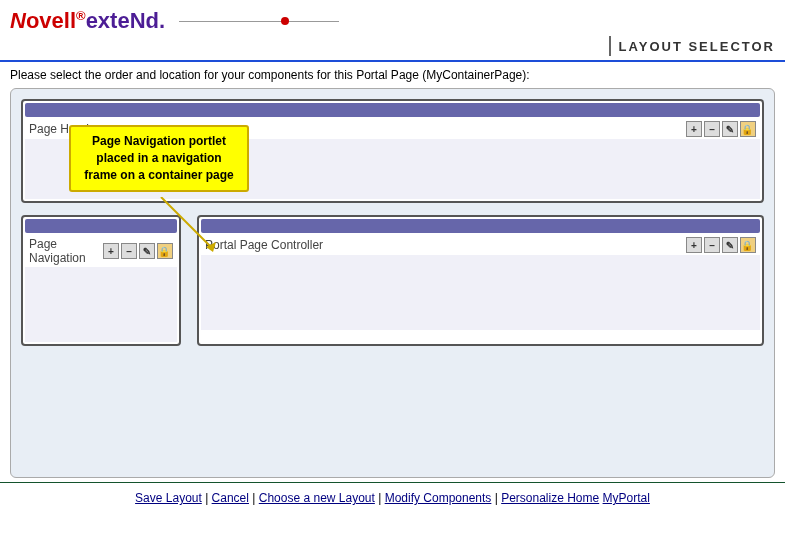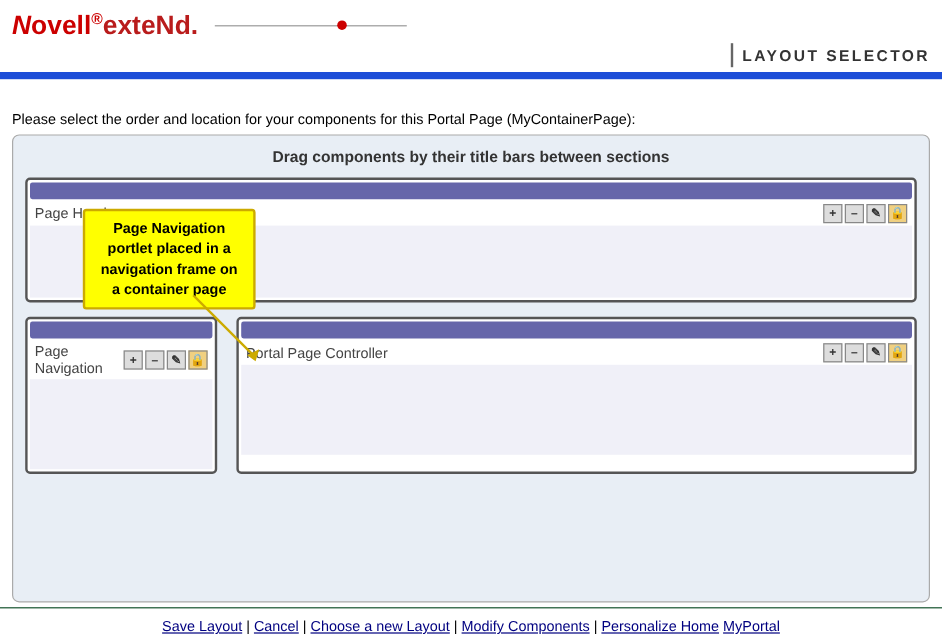--- a/index.html
+++ b/index.html
@@ -8,21 +8,21 @@
       height: 536px;
       font-family: Arial, sans-serif;
       font-size: 12px;
       background: #fff;
       overflow: hidden;
     }
 
     
     .header {
       padding: 8px 10px 0 10px;
-      border-bottom: 6px solid #1d4ed8;
+      border-bottom: 2px solid #1d4ed8;
       background: #fff;
     }
     .brand {
       display: flex;
       align-items: center;
       gap: 0;
     }
     .brand-dot-line {
       display: flex;
       align-items: center;
@@ -63,21 +63,20 @@
       letter-spacing: 2px;
       color: #333;
       text-transform: uppercase;
     }
 
     
     .instruction {
       padding: 6px 10px;
       font-size: 12px;
       color: #000;
-      margin-top: 20px;
     }
 
     
     .main-area {
       margin: 0 10px;
       border: 1px solid #aaa;
       border-radius: 6px;
       background: #e8eef5;
       padding: 10px;
       height: 390px;
@@ -178,54 +177,53 @@
       text-decoration: underline;
       cursor: pointer;
     }
   </style>
 </head>
 <body>
 
 <div class="header">
   <div class="brand">
     <span style="font-size:22px;font-weight:bold;color:#cc0000;font-style:italic;">N<span style="font-style:normal;">ovell</span><span style="font-size:13px;vertical-align:super;font-style:normal;">®</span></span>
-    <span style="font-size:22px;font-weight:bold;color:#b91c1c;font-family:Arial;"> exteNd.</span>
+    <span style="font-size:22px;font-weight:bold;color:#4c1d95;font-family:Arial;"> exteNd.</span>
     <div class="brand-dot-line">
       <div class="brand-line" style="position:relative;height:1px;background:#999;width:150px;margin-left:6px;">
         <div class="brand-line-dot"></div>
       </div>
     </div>
   </div>
   <div class="subtitle-bar">
     <div class="subtitle-bar-line"></div>
     <span class="subtitle-text">LAYOUT SELECTOR</span>
   </div>
 </div>
 
 <div class="instruction">Please select the order and location for your components for this Portal Page (MyContainerPage):</div>
 
 <div class="main-area">
-  <div class="drag-instruction">Drag components by their title bars between sections</div>
 
   <div class="section-header-container">
     <div class="section-title-bar"></div>
     <div class="section-header-row">
       <span class="section-label">Page Header</span>
       <div class="section-icons">
         <div class="icon-btn">+</div>
         <div class="icon-btn">–</div>
         <div class="icon-btn">✎</div>
         <div class="icon-btn lock">🔒</div>
       </div>
     </div>
     <div class="section-content"></div>
   </div>
 
   <div style="position:relative;height:0;">
-    <div style="position:absolute;left:48px;top:-90px;background:#ffff00;border:2px solid #ccaa00;border-radius:3px;padding:6px 10px;font-size:12px;font-weight:bold;text-align:center;color:#000;z-index:10;width:144px;line-height:1.4;">
+    <div style="position:absolute;left:48px;top:-90px;background:#ffff00;border:2px solid #ccaa00;border-radius:3px;padding:6px 10px;font-size:12px;font-weight:bold;text-align:center;color:#000;z-index:10;width:180px;line-height:1.4;">
       <span>Page Navigation portlet placed in a navigation frame on a container page</span>
     </div>
 
     <svg style="position:absolute;left:130px;top:-18px;z-index:10;" width="80" height="60">
       <line x1="10" y1="0" x2="60" y2="50" stroke="#ccaa00" stroke-width="2"></line>
       <polygon points="55,50 65,45 62,55" fill="#ccaa00"></polygon>
     </svg>
   </div>
 
   <div class="two-col">

